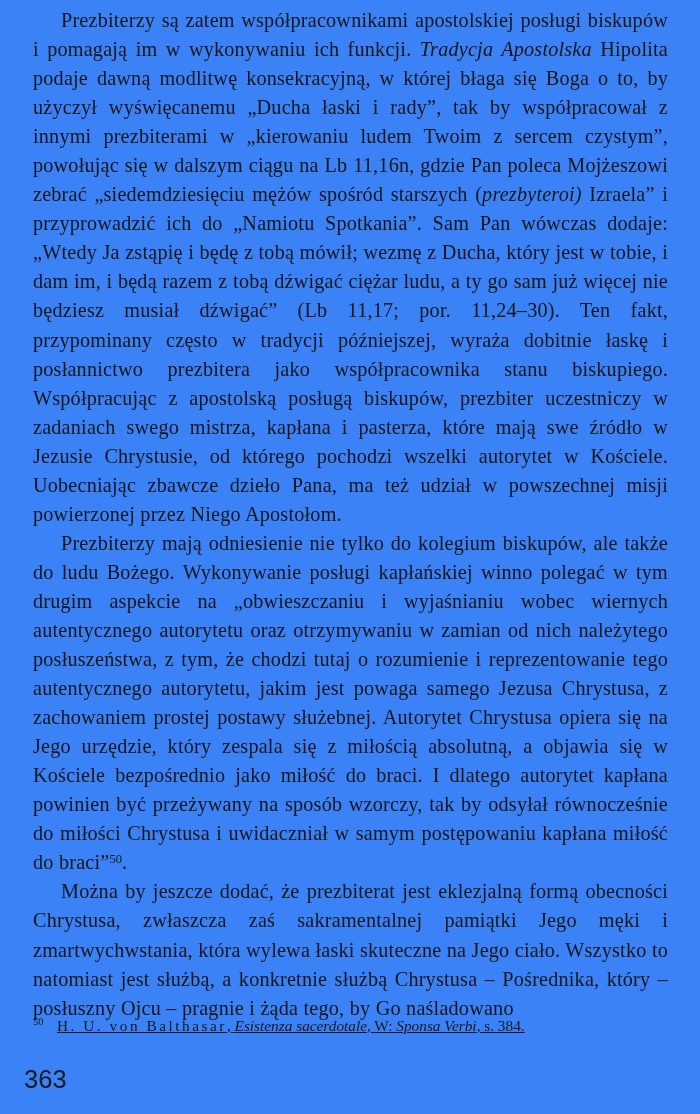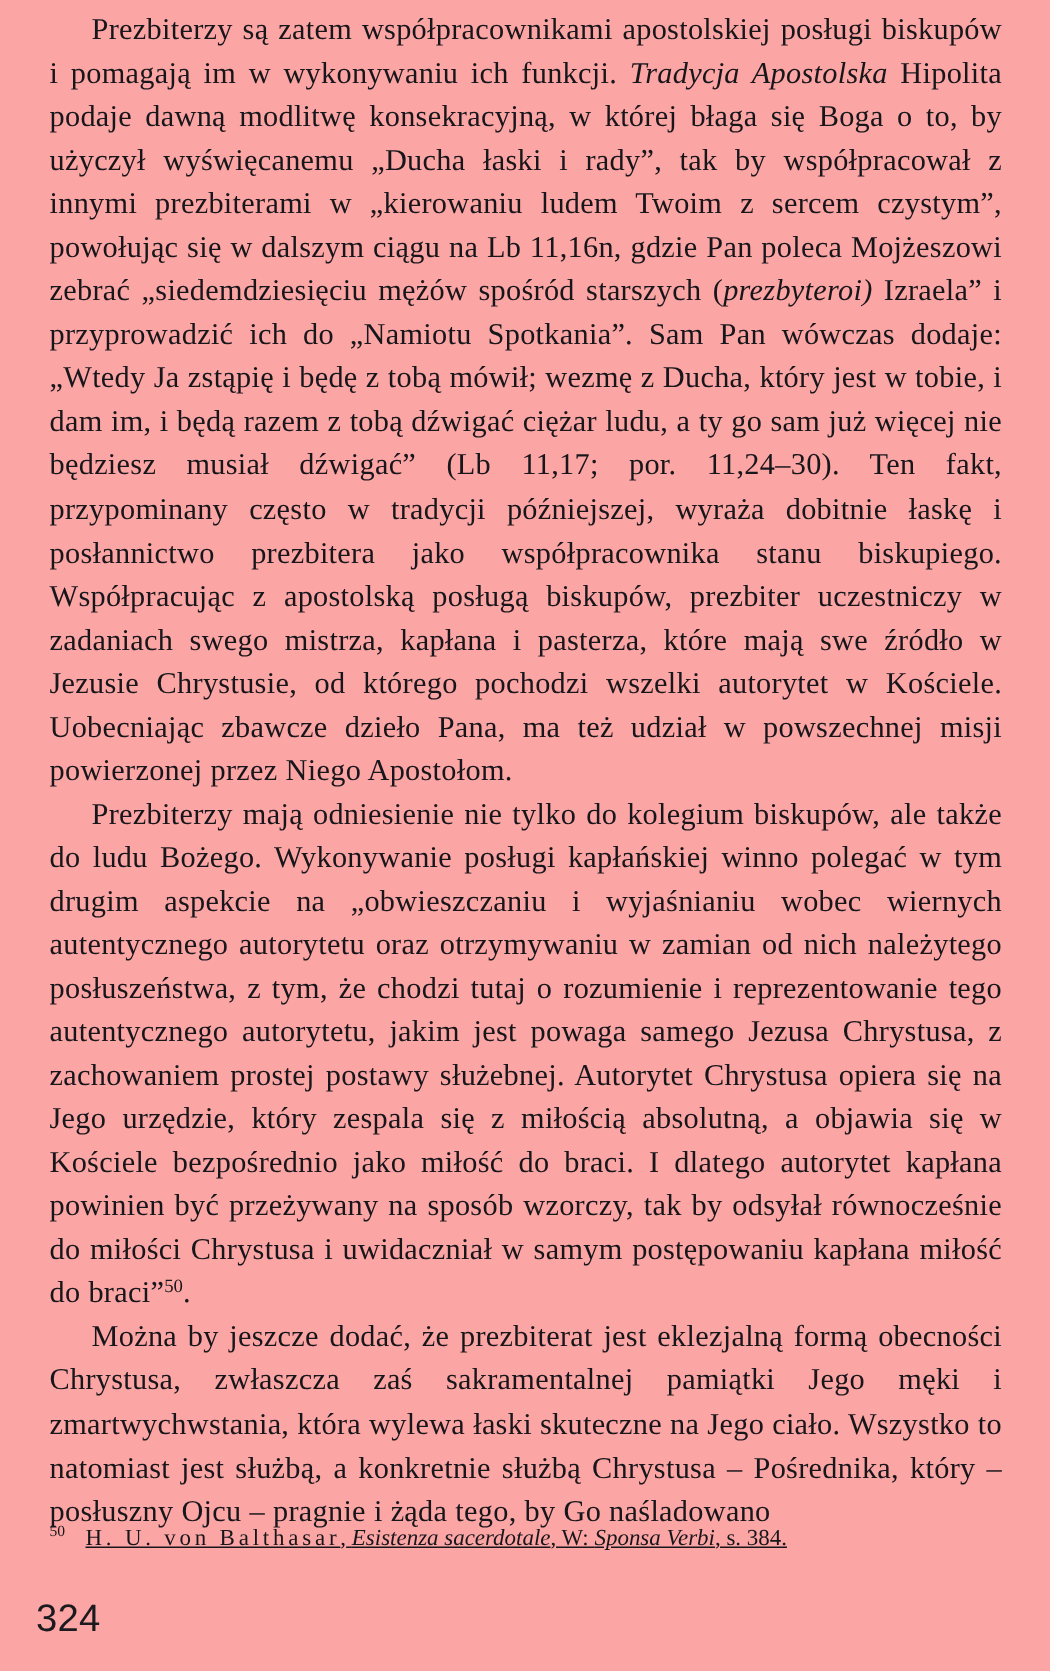--- a/index.html
+++ b/index.html
@@ -15,21 +15,21 @@
     overflow: hidden;
     position: relative;
     -webkit-font-smoothing: antialiased;
   }
 
   .page {
     position: absolute;
     left: 0; top: 0;
     width: 700px;
     height: 1114px;
-    background: #fca5a5;
+    background: #3b82f6;
   }
 
   
   .textblock {
     position: absolute;
     left: 33px;
     top: 6px;
     width: 635px;
   }
 
@@ -124,15 +124,15 @@
     </p>
 
   </div>
 
   <div class="footnotes">
     <p class="footnote">
       <span class="fnum">50</span><span class="author">H. U. von Balthasar</span><span>,</span> <span class="ital">Esistenza sacerdotale</span><span>, W: </span><span class="ital">Sponsa Verbi</span><span>, s. 384.</span>
     </p>
   </div>
 
-  <div class="folio">324</div>
+  <div class="folio">363</div>
 
 </div>
 
 </body></html>

